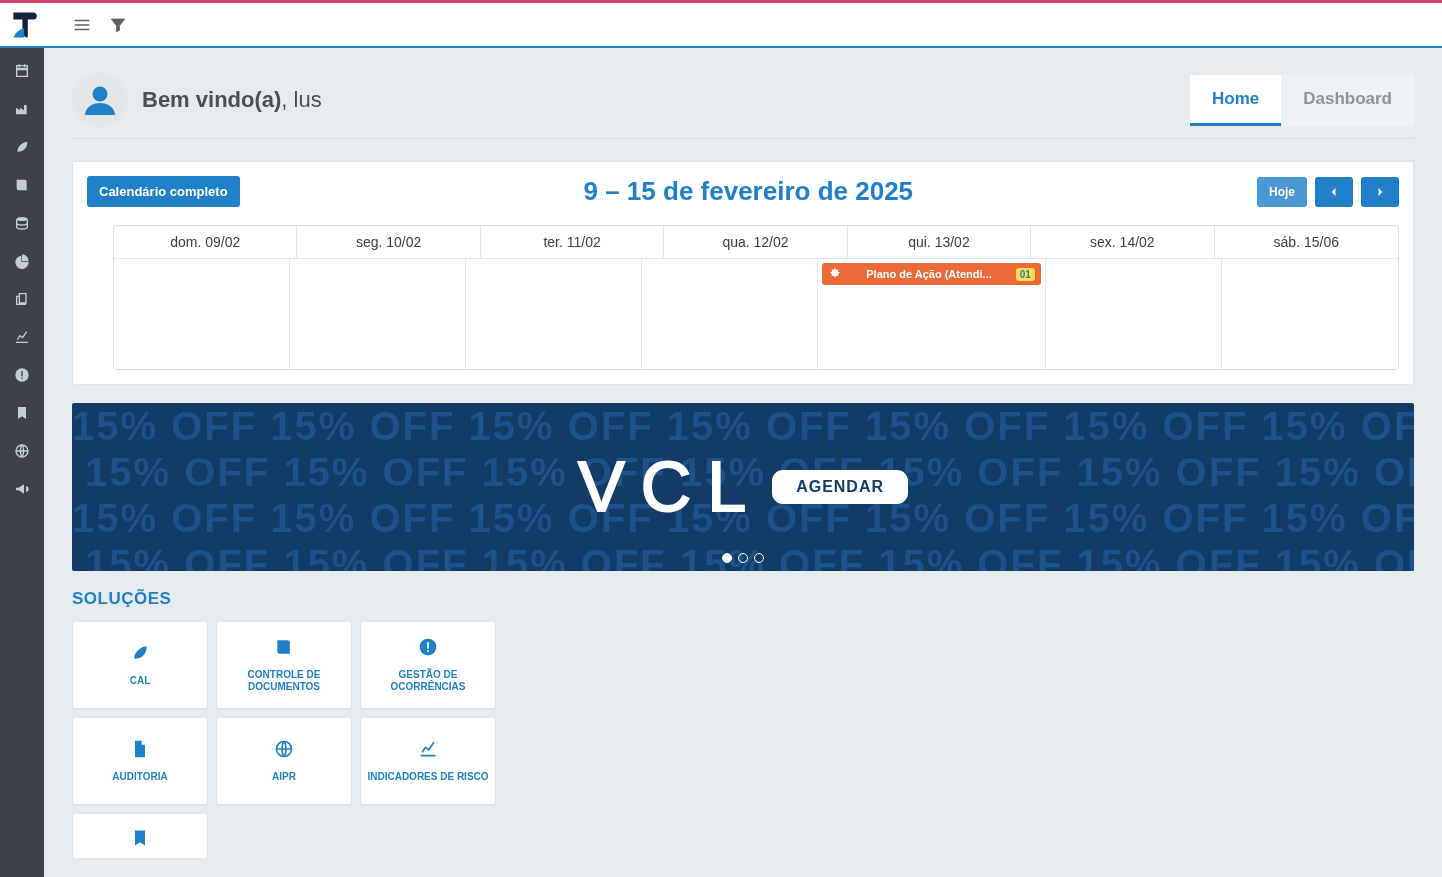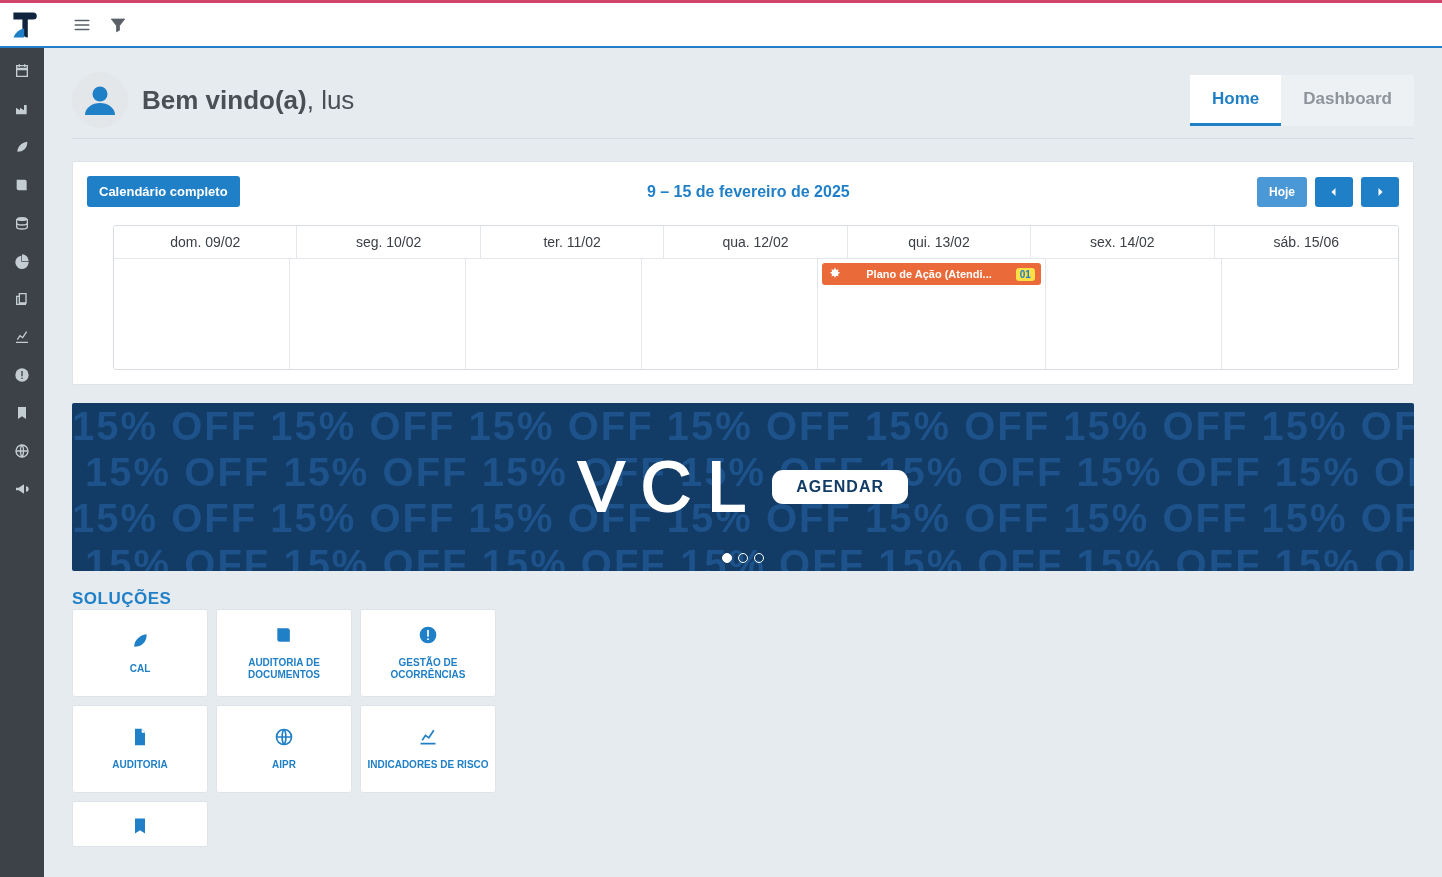--- a/index.html
+++ b/index.html
@@ -85,21 +85,21 @@
     margin-bottom: 10px;
   }
   .welcome-left { display: flex; align-items: center; gap: 14px; }
   .avatar {
     width: 56px; height: 56px;
     border-radius: 50%;
     background: #e3e7ea;
     display: flex; align-items:center; justify-content:center;
   }
   .avatar svg { width: 36px; height: 36px; fill: #1f7fc7; }
-  .welcome-text { font-size: 26px; color: #4a4f55; font-weight: 400; }
+  .welcome-text { font-size: 22px; color: #4a4f55; font-weight: 400; }
   .welcome-text .bold { font-weight: 700; }
 
   .tabs {
     display: flex;
     background: #edf1f4;
     border-radius: 2px;
   }
   .tab {
     padding: 14px 22px;
     font-size: 17px;
@@ -135,21 +135,21 @@
     color: #fff;
     font-size: 13px;
     font-weight: 600;
     padding: 8px 12px;
     border-radius: 3px;
     border: none;
     cursor: pointer;
   }
   .cal-title {
     color: #1f7fc7;
-    font-size: 16px;
+    font-size: 26px;
     font-weight: 700;
   }
   .cal-nav { display: flex; gap: 8px; }
   .nav-btn {
     background: #1f7fc7;
     color: #fff;
     border: none;
     border-radius: 3px;
     width: 38px; height: 30px;
     display: flex; align-items: center; justify-content: center;
@@ -287,21 +287,21 @@
     cursor: pointer;
   }
   .dot.active { background: #fff; }
 
   
   .section-title {
     color: #1f7fc7;
     font-size: 17px;
     font-weight: 800;
     letter-spacing: 0.5px;
-    margin-bottom: 0;
+    margin-bottom: 12px;
   }
   .sol-grid {
     display: grid;
     grid-template-columns: repeat(3, 136px);
     gap: 8px;
   }
   .sol-card {
     background: #fff;
     border: 1px solid #e0e4e8;
     border-radius: 3px;
@@ -513,21 +513,21 @@
     <div class="sol-card">
       <span class="sol-icon"><svg viewBox="0 0 24 24">
             <path d="M5 19C5 9 15 4 20 4c0 10-6 15-15 15z"></path>
           </svg></span>
       <span class="sol-label">CAL</span>
     </div>
     <div class="sol-card">
       <span class="sol-icon"><svg viewBox="0 0 24 24">
             <path d="M4 4h12a3 3 0 013 3v13H7a3 3 0 01-3-3z"></path>
           </svg></span>
-      <span class="sol-label">AUDITORIA DE DOCUMENTOS</span>
+      <span class="sol-label">CONTROLE DE DOCUMENTOS</span>
     </div>
     <div class="sol-card">
       <span class="sol-icon"><svg viewBox="0 0 24 24">
             <circle cx="12" cy="12" r="10"></circle>
             <rect x="11" y="6" width="2" height="8" fill="#fff"></rect>
             <rect x="11" y="16" width="2" height="2" fill="#fff"></rect>
           </svg></span>
       <span class="sol-label">GESTÃO DE OCORRÊNCIAS</span>
     </div>
     <div class="sol-card">

